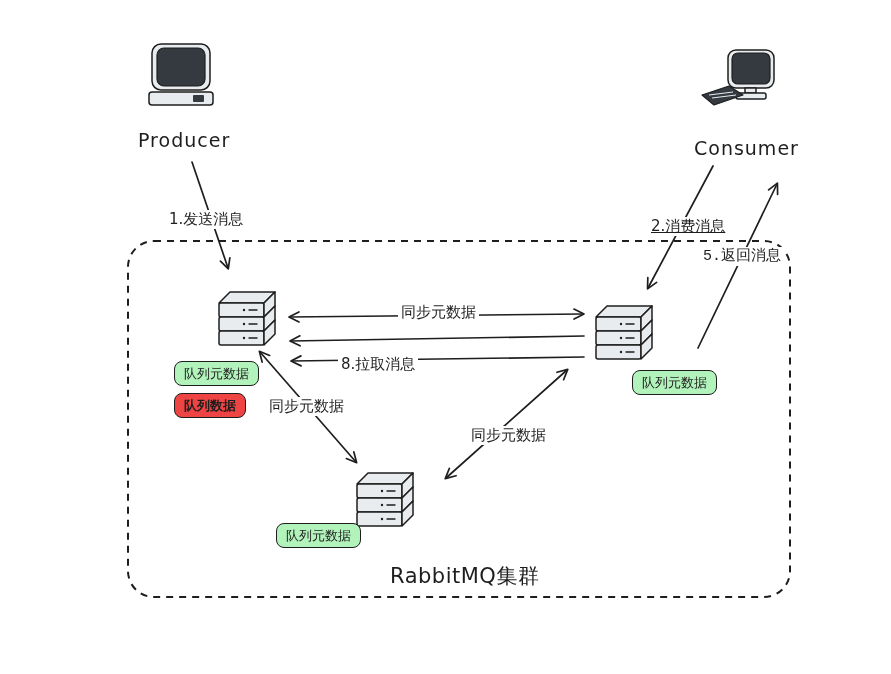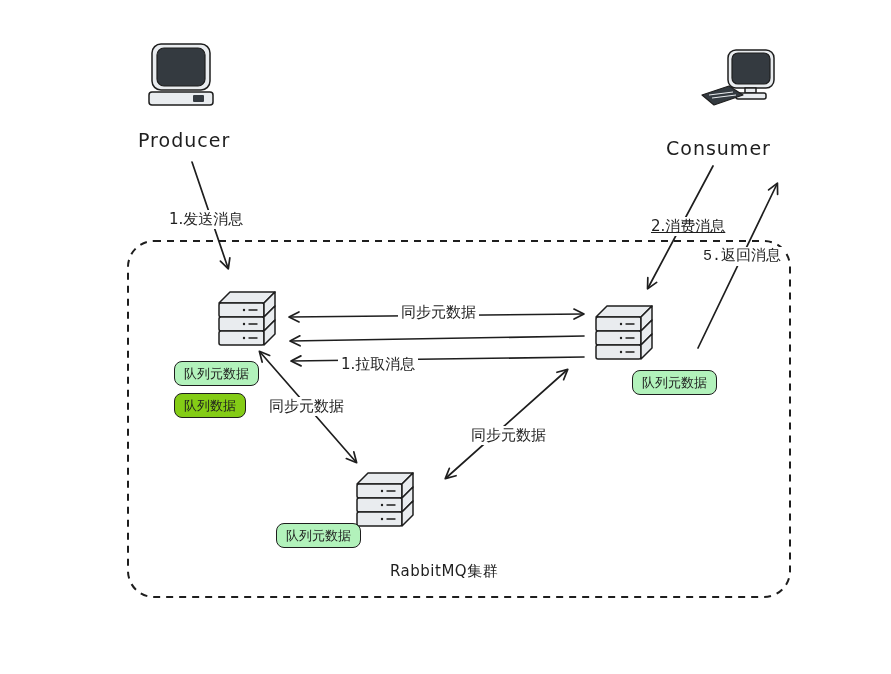--- a/index.html
+++ b/index.html
@@ -4,27 +4,27 @@
 <style>
   * { margin:0; padding:0; box-sizing:border-box; }
   html,body { background:#ffffff; }
   body { font-family:"DejaVu Sans","Liberation Sans",sans-serif; color:#1e1e1e; }
   .canvas { position:relative; width:891px; height:674px; background:#ffffff; overflow:hidden; }
   .layer { position:absolute; left:0; top:0; }
 
   .lbl { position:absolute; color:#1e1e1e; white-space:nowrap; }
   .actor-lbl { font-size:19px; letter-spacing:1px; }
   .edge-lbl { font-size:15px; background:#ffffff; padding:1px 3px; line-height:1.15; }
-  .cluster-lbl { font-size:15px; letter-spacing:0.5px;text-align:right; }
+  .cluster-lbl { font-size:21px; letter-spacing:0.5px;text-align:right; }
 
   .badge { position:absolute; font-size:13px; line-height:1; padding:5px 9px;
            border:1.5px solid #1e1e1e; border-radius:8px; color:#1e1e1e;
            white-space:nowrap; }
   .badge.green { background:#b2f2bb; }
-  .badge.red   { background:#84cc16; }
+  .badge.red   { background:#ef4444;font-weight:bold; }
 
   
   .sv { fill:#e9ecef; stroke:#1e1e1e; stroke-width:1.5; stroke-linejoin:round; }
   .sl { stroke:#1e1e1e; stroke-width:1.4; stroke-linecap:round; fill:none; }
   .sd { fill:#1e1e1e; stroke:none; }
   .edge { stroke:#1e1e1e; stroke-width:1.7; fill:none; stroke-linecap:round; }
   .boundary { fill:none; stroke:#1e1e1e; stroke-width:2; stroke-dasharray:7 6; }
   .screen { fill:#343a40; stroke:#1e1e1e; stroke-width:1.2; }
 </style>
 </head>
@@ -88,28 +88,28 @@
     <path class="edge" d="M713 166 L648 288" marker-end="url(#ah)"></path>
     <path class="edge" d="M698 348 L777 184" marker-end="url(#ah)"></path>
     <path class="edge" d="M290 317 L583 314" marker-start="url(#ah)" marker-end="url(#ah)"></path>
     <path class="edge" d="M584 336 L291 341" marker-end="url(#ah)"></path>
     <path class="edge" d="M584 357 L292 361" marker-end="url(#ah)"></path>
     <path class="edge" d="M260 352 L356 462" marker-start="url(#ah)" marker-end="url(#ah)"></path>
     <path class="edge" d="M446 478 L567 370" marker-start="url(#ah)" marker-end="url(#ah)"></path>
   </svg>
 
   <div class="lbl actor-lbl" style="left:138px; top:129px;">Producer</div>
-  <div class="lbl actor-lbl" style="left:666px; top:137px;">Consumer</div>
+  <div class="lbl actor-lbl" style="left:694px; top:137px;">Consumer</div>
   <div class="lbl cluster-lbl" style="left:390px; top:562px;">RabbitMQ集群</div>
 
   <div class="lbl edge-lbl" style="left:166px; top:210px;">1.发送消息</div>
   <div class="lbl edge-lbl" style="left:648px; top:217px;text-decoration:underline;">2.消费消息</div>
   <div class="lbl edge-lbl" style="left:700px; top:247px;font-family:Liberation Mono, monospace;">5.返回消息</div>
   <div class="lbl edge-lbl" style="left:398px; top:303px;">同步元数据</div>
-  <div class="lbl edge-lbl" style="left:338px; top:355px;">1.拉取消息</div>
+  <div class="lbl edge-lbl" style="left:338px; top:355px;">8.拉取消息</div>
   <div class="lbl edge-lbl" style="left:266px; top:397px;">同步元数据</div>
   <div class="lbl edge-lbl" style="left:468px; top:426px;">同步元数据</div>
 
   <div class="badge green" style="left:174px; top:361px;">队列元数据</div>
   <div class="badge red" style="left:174px; top:393px;">队列数据</div>
   <div class="badge green" style="left:632px; top:370px;">队列元数据</div>
   <div class="badge green" style="left:276px; top:523px;">队列元数据</div>
 
 </div>
 

